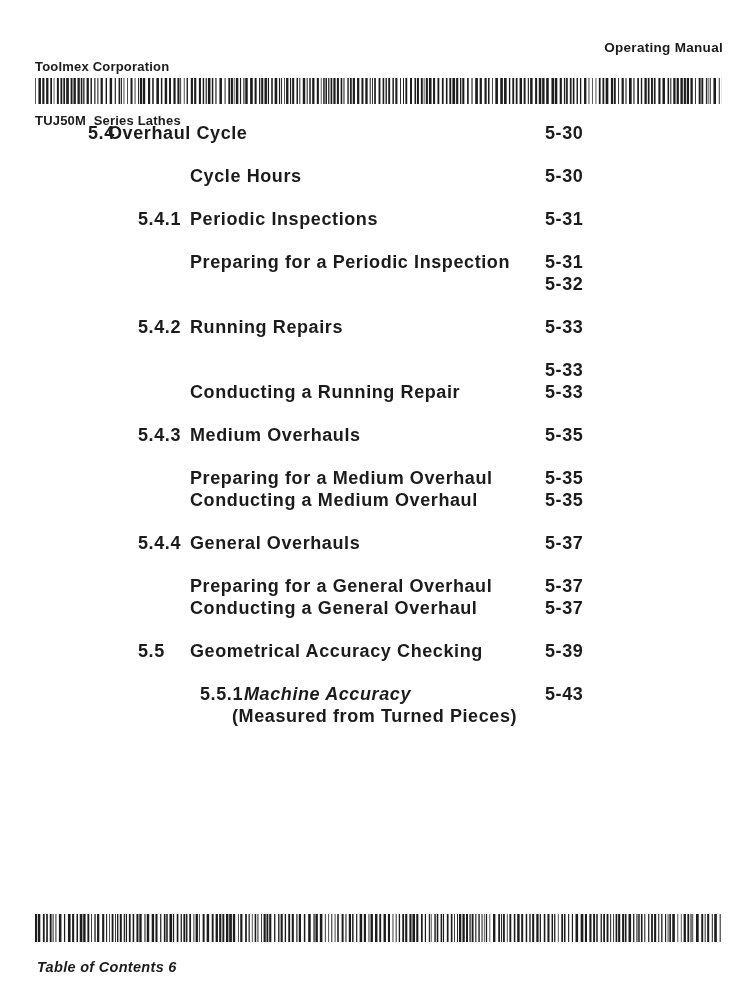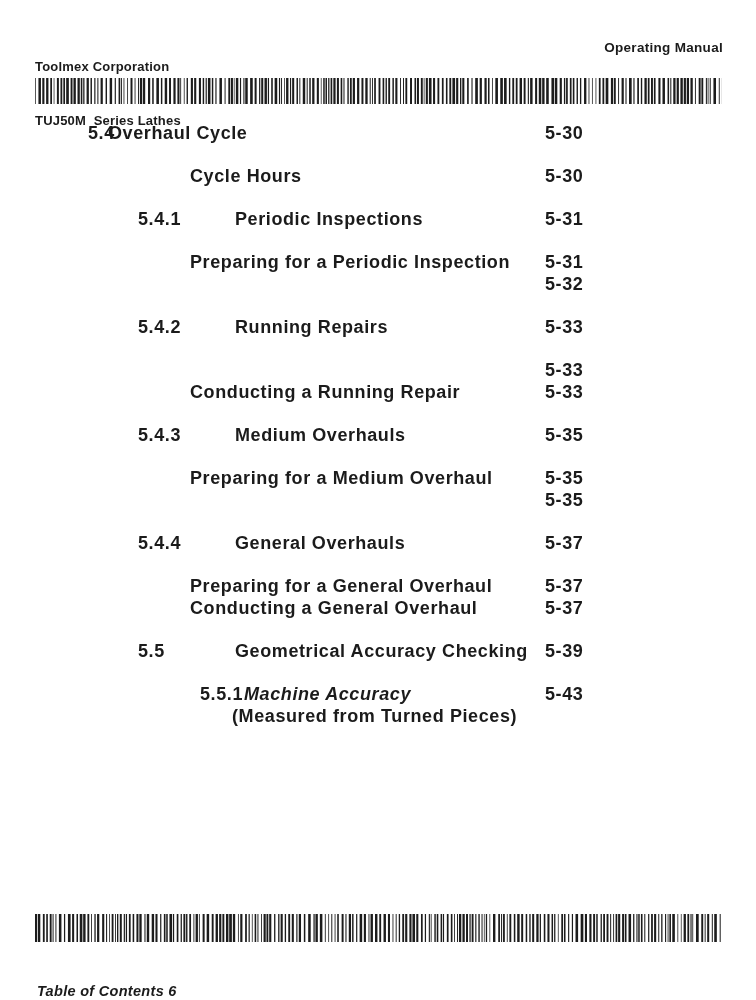--- a/index.html
+++ b/index.html
@@ -34,30 +34,29 @@
     font-size:18px; line-height:22px; letter-spacing:0.6px;
     white-space:pre;
   }
   .row.gap { margin-top:21px; }
   .row.two-line { height:44px; }
   .row span { position:absolute; top:0; }
   .row .pageno { left:545px; }
   .row.l1 .num   { left:88px;  }
   .row.l1 .title { left:108px; }
   .row.l2 .num   { left:138px; }
-  .row.l2 .title { left:190px;margin-left:45px; }
+  .row.l2 .title { left:190px; }
   .row.l3 .title { left:190px; }
   .row.l4 .num   { left:200px; }
   .row.l4 .title { left:244px;font-style:italic; }
   .row .title2   { left:232px; top:22px;text-align:center; }
   .footer {
     position:absolute; left:37px; top:959px;
     font-size:14.5px; font-style:italic; letter-spacing:0.3px;
     white-space:pre;
-    margin-top:24px;
   }
 </style>
 </head>
 <body>
 
 <div class="page">
 
   <div>
     <div class="header-left">
       <div>Toolmex Corporation</div>
@@ -268,21 +267,21 @@
       <div class="row l1"><span class="num">5.4</span><span class="title">Overhaul Cycle</span><span class="pageno">5-30</span></div>
       <div class="row l3 gap"><span class="title">Cycle Hours</span><span class="pageno">5-30</span></div>
       <div class="row l2 gap"><span class="num">5.4.1</span><span class="title">Periodic Inspections</span><span class="pageno">5-31</span></div>
       <div class="row l3 gap"><span class="title">Preparing for a Periodic Inspection</span><span class="pageno">5-31</span></div>
       <div class="row l3"><span class="pageno">5-32</span></div>
       <div class="row l2 gap"><span class="num">5.4.2</span><span class="title">Running Repairs</span><span class="pageno">5-33</span></div>
       <div class="row l3 gap"><span class="pageno">5-33</span></div>
       <div class="row l3"><span class="title">Conducting a Running Repair</span><span class="pageno">5-33</span></div>
       <div class="row l2 gap"><span class="num">5.4.3</span><span class="title">Medium Overhauls</span><span class="pageno">5-35</span></div>
       <div class="row l3 gap"><span class="title">Preparing for a Medium Overhaul</span><span class="pageno">5-35</span></div>
-      <div class="row l3"><span class="pageno">5-35</span></div>
+      <div class="row l3"><span class="title">Conducting a Medium Overhaul</span><span class="pageno">5-35</span></div>
       <div class="row l2 gap"><span class="num">5.4.4</span><span class="title">General Overhauls</span><span class="pageno">5-37</span></div>
       <div class="row l3 gap"><span class="title">Preparing for a General Overhaul</span><span class="pageno">5-37</span></div>
       <div class="row l3"><span class="title">Conducting a General Overhaul</span><span class="pageno">5-37</span></div>
       <div class="row l2 gap"><span class="num">5.5</span><span class="title">Geometrical Accuracy Checking</span><span class="pageno">5-39</span></div>
       <div class="row l4 gap two-line"><span class="num">5.5.1</span><span class="title">Machine Accuracy</span><span class="title2">(Measured from Turned Pieces)</span><span class="pageno">5-43</span></div>
     </div>
 
   <div class="bar bar-bottom">
       <svg xmlns="http://www.w3.org/2000/svg" width="687" height="28" fill="#1c1c1c">
         <rect x="0.00" y="0" width="2.22" height="28"></rect>

